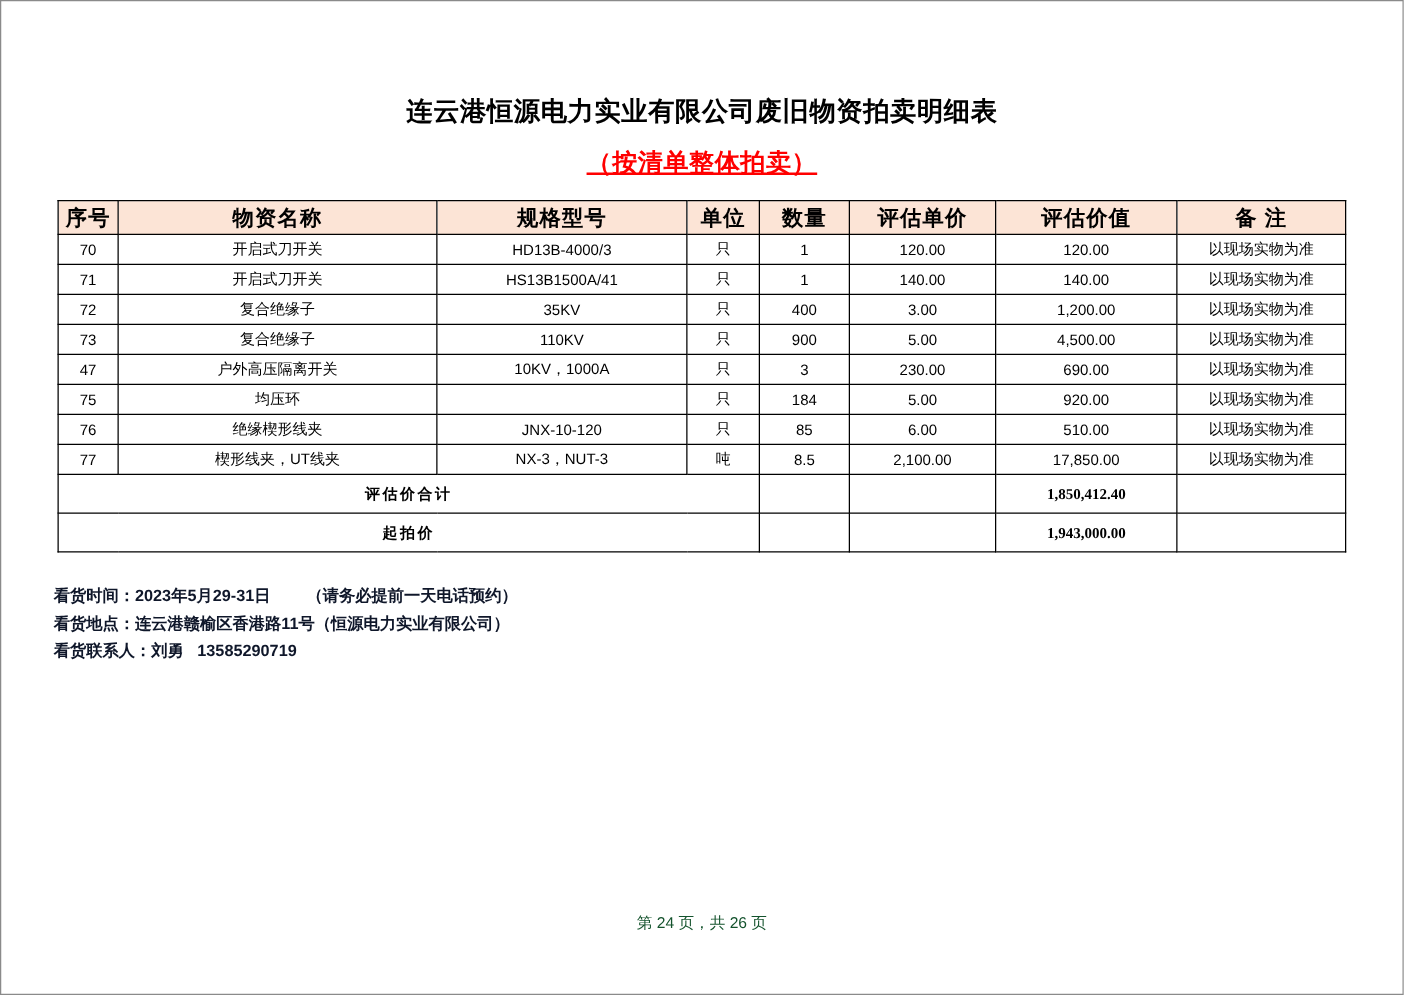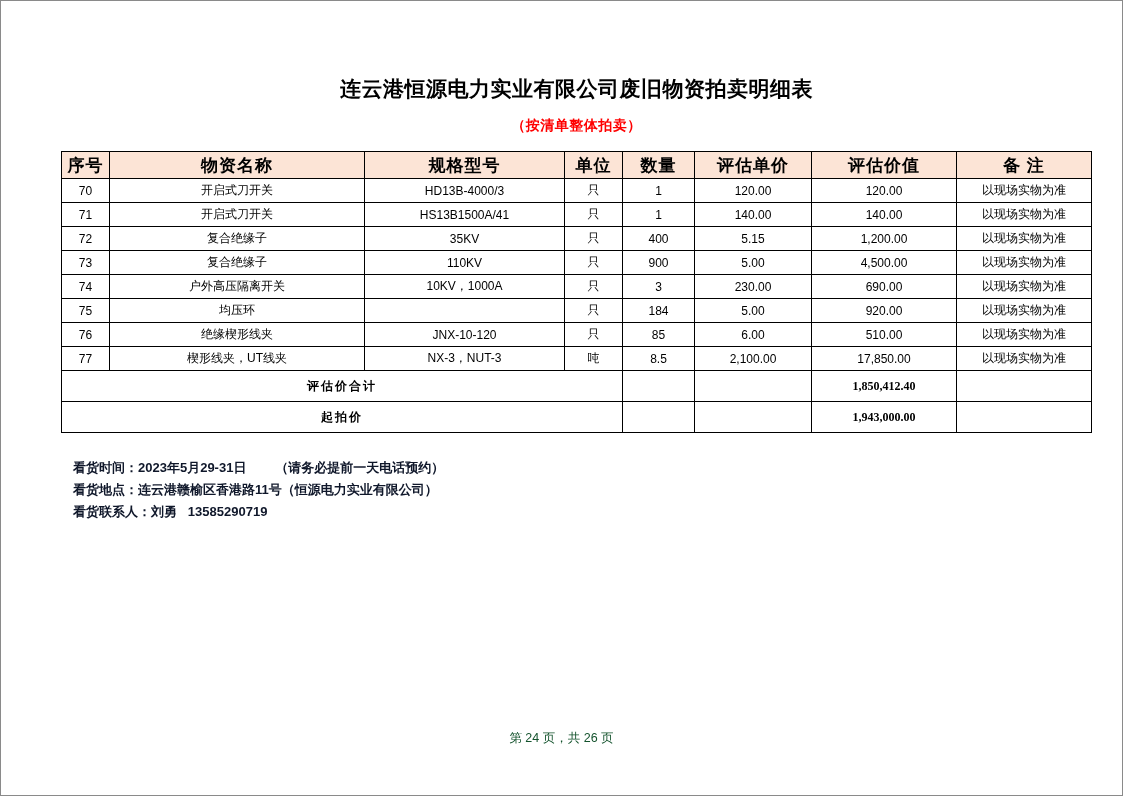--- a/index.html
+++ b/index.html
@@ -12,38 +12,38 @@
   }
   .page {
     position: relative;
     width: 1123px;
     height: 796px;
     background: #ffffff;
     margin: 0 auto;
     overflow: hidden;
     box-sizing: border-box;
     border: 1px solid #8a8a8a;
-    padding-left: 30px;
   }
   .doc-title {
     text-align: center;
     font-size: 21px;
     font-weight: bold;
     color: #000;
     margin-top: 74px;
     letter-spacing: 0.5px;
     font-family: "Liberation Sans", "DejaVu Sans", sans-serif;
   }
   .doc-subtitle {
     text-align: center;
-    font-size: 14px;
+    font-size: 20px;
     font-weight: bold;
     color: #ff0000;
     margin-top: 14px;
     letter-spacing: 0.5px;
+    text-decoration: underline;
   }
   table.main {
     border-collapse: collapse;
     margin: 16px auto 0 auto;
     width: 1030px;
     table-layout: fixed;
   }
   table.main th, table.main td {
     border: 1px solid #000;
     font-size: 12px;
@@ -165,36 +165,36 @@
         <td class="price">140.00</td>
         <td class="value">140.00</td>
         <td class="remark">以现场实物为准</td>
       </tr>
       <tr>
         <td class="num">72</td>
         <td class="name">复合绝缘子</td>
         <td class="spec">35KV</td>
         <td class="unit">只</td>
         <td class="qty">400</td>
-        <td class="price">5.15</td>
+        <td class="price">3.00</td>
         <td class="value">1,200.00</td>
         <td class="remark">以现场实物为准</td>
       </tr>
       <tr>
         <td class="num">73</td>
         <td class="name">复合绝缘子</td>
         <td class="spec">110KV</td>
         <td class="unit">只</td>
         <td class="qty">900</td>
         <td class="price">5.00</td>
         <td class="value">4,500.00</td>
         <td class="remark">以现场实物为准</td>
       </tr>
       <tr>
-        <td class="num">74</td>
+        <td class="num">47</td>
         <td class="name">户外高压隔离开关</td>
         <td class="spec">10KV，1000A</td>
         <td class="unit">只</td>
         <td class="qty">3</td>
         <td class="price">230.00</td>
         <td class="value">690.00</td>
         <td class="remark">以现场实物为准</td>
       </tr>
       <tr>
         <td class="num">75</td>

